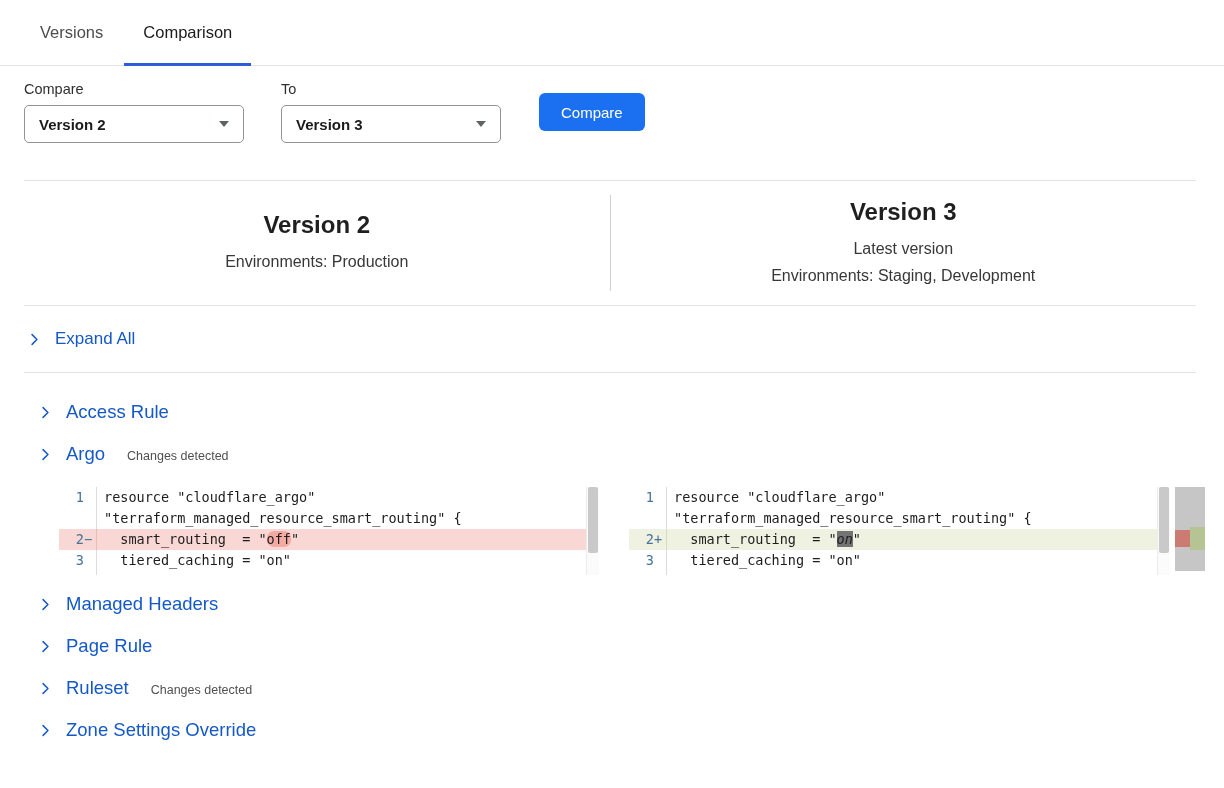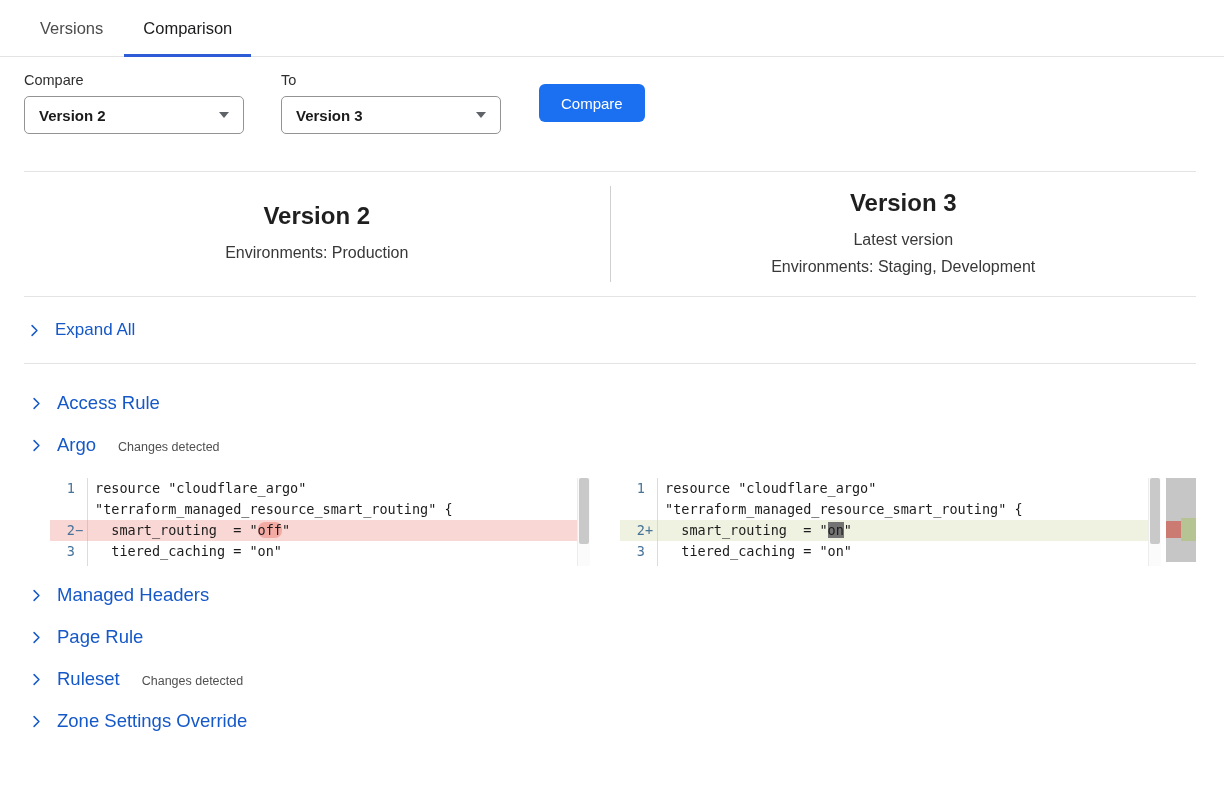--- a/index.html
+++ b/index.html
@@ -3,21 +3,21 @@
 <meta charset="utf-8">
 <style>
   * { margin:0; padding:0; box-sizing:border-box; }
   html,body { background:#ffffff; }
   body {
     width:1224px; height:788px; overflow:hidden;
     font-family:"Liberation Sans", sans-serif;
     color:#1c1c1e;
   }
   
-  .tabbar { display:flex; gap:2px; padding-left:21px; height:57px;
+  .tabbar { display:flex; gap:2px; padding-left:21px; height:66px;
             border-bottom:1px solid #e3e3e3; align-items:stretch; }
   .tab { padding:0 19px; font-size:16.5px; color:#4c4c4c; display:flex;
          align-items:center; position:relative; cursor:pointer; }
   .tab.active { color:#1b1b1d; }
   .tab.active::after { content:""; position:absolute; left:0; right:0; bottom:-1px;
                        height:3px; background:#2e5cd6; }
   
   .form-row { display:flex; align-items:center; margin:15px 0 0 24px; }
   .field { margin-right:37px; }
   .field-label { font-size:14.5px; color:#2e2e2e; margin-bottom:8px; }
@@ -37,21 +37,21 @@
           min-height:124px; }
   .vcol { flex:1; text-align:center; }
   .vtitle { font-size:24px; font-weight:600; color:#1f1f1f; margin-bottom:9px; }
   .vline { font-size:16px; color:#383838; line-height:27px; }
   .vsep { width:1px; background:#cfcfcf; height:96px; align-self:center; }
   
   .expand-row { height:66px; display:flex; align-items:center; padding-left:28px;
                 color:#1558c8; cursor:pointer; }
   .expand-label { font-size:17px; margin-left:14px; }
   
-  .sections { padding-top:18px; }
+  .sections { padding-top:18px;padding-left:9px; }
   .section-row { height:42px; display:flex; align-items:center; padding-left:30px;
                  cursor:pointer; }
   .chev { display:flex; align-items:center; color:#1558c8; }
   .section-label { font-size:18.5px; color:#1558c8; margin-left:14px; }
   .section-badge { font-size:12.5px; color:#505050; margin-left:22px; padding-top:3px;text-align:center; }
   
   .diff-row { display:flex; margin:12px 0 8px 50px; }
   .editor { position:relative; overflow:hidden; height:88px; background:#fff; }
   .editor-left  { width:540px; margin-right:30px; }
   .editor-right { width:541px; }
@@ -60,21 +60,21 @@
                white-space:pre; color:#1c1c1c; }
   .gutter { flex:0 0 38px; display:flex; justify-content:flex-end;
             border-right:1px solid #dcdcdc; color:#477399; }
   .gutter .sign { width:12px; }
   .code { padding-left:7px; }
   .removed { background:#f8d7d4; }
   .removed .gutter { border-right-color:#eabcb7; }
   .added { background:#eff2e1; }
   .added .gutter { border-right-color:#d7dcc0; }
   .word-removed { background:#f2aaa3;border-radius:7px; }
-  .word-added { background:#737373; }
+  .word-added { background:#737373;font-style:italic; }
   .vscroll { position:absolute; top:0; right:0; width:13px; height:100%;
              background:#fbfbfb; border-left:1px solid #ececec; }
   .vscroll .thumb { position:absolute; top:0; left:1px; right:1px; height:66px;
                     background:#c9c9c9; border-radius:2px; }
   .minimap { width:30px; height:84px; background:#c6c6c6; margin-left:5px;
              position:relative; flex:0 0 30px; }
   .mm-red   { position:absolute; left:0;  width:15px; top:43px; height:17px; background:#cb7b72; }
   .mm-green { position:absolute; left:15px; width:15px; top:40px; height:23px; background:#b5c492; }
 </style>
 </head>

